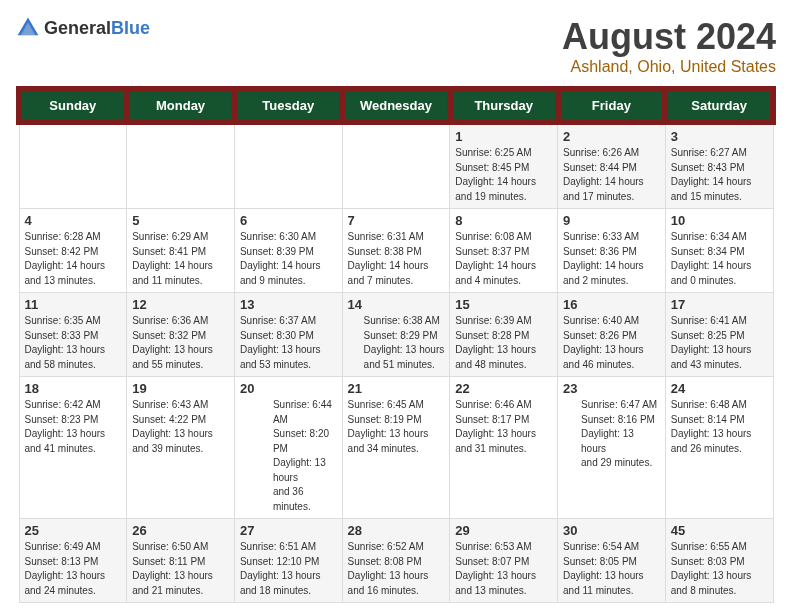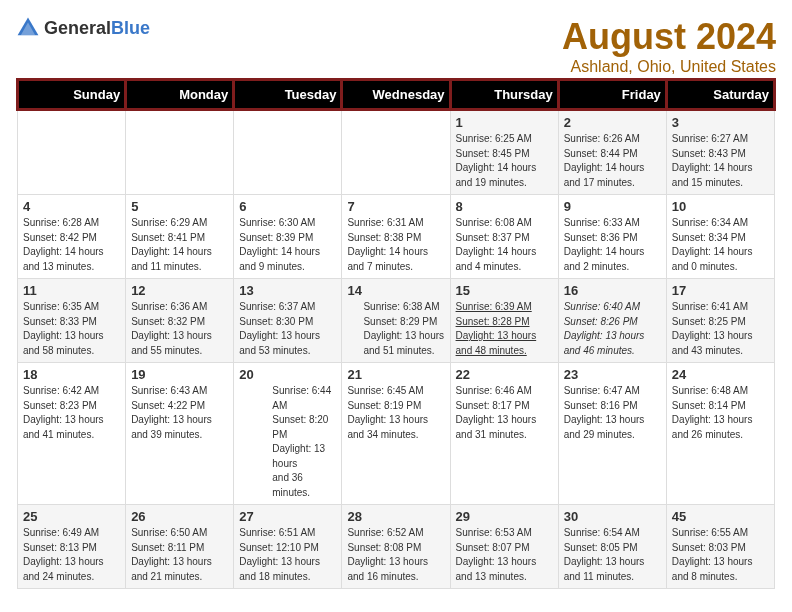--- a/index.html
+++ b/index.html
@@ -7,56 +7,56 @@
       font-family: Arial, sans-serif;
       background: #fff;
       width: 792px;
       min-height: 612px;
       padding: 16px;
     }
     .header {
       display: flex;
       justify-content: space-between;
       align-items: flex-start;
-      margin-bottom: 2px;
+      margin-bottom: 10px;
     }
     .logo {
       display: flex;
       align-items: center;
       gap: 4px;
     }
     .logo-icon {
       width: 24px;
       height: 24px;
     }
     .title-block {
       text-align: right;
     }
     .main-title {
       font-size: 36px;
       font-weight: bold;
-      color: #a16207;
+      color: #404040;
     }
     .subtitle {
       font-size: 16px;
       color: #a16207;
     }
     table {
       width: 100%;
       border-collapse: collapse;
       table-layout: fixed;
     }
     thead tr th {
-      background-color: #000000;
+      background-color: #14532d;
       color: #fff;
       font-size: 13px;
       font-weight: bold;
       padding: 6px 4px;
-      text-align: right;
-      border: 3px solid #7f1d1d;
+      text-align: center;
+      border: 6px solid #7f1d1d;
     }
     tbody tr td {
       vertical-align: top;
       padding: 4px 5px;
       font-size: 10.5px;
       color: #333;
       border: 1px solid #ddd;
       height: 82px;
       background: #fff;
     }
@@ -226,28 +226,28 @@
         </td>
         <td>
           <span class="day-number">14</span>
           <div class="day-info" style="white-space: pre-line; margin-left: 16px;">Sunrise: 6:38 AM
 Sunset: 8:29 PM
 Daylight: 13 hours
 and 51 minutes.</div>
         </td>
         <td>
           <span class="day-number">15</span>
-          <div class="day-info" style="white-space: pre-line; text-decoration: underline;">Sunrise: 6:39 AM
+          <div class="day-info" style="white-space: pre-line;">Sunrise: 6:39 AM
 Sunset: 8:28 PM
 Daylight: 13 hours
 and 48 minutes.</div>
         </td>
         <td>
           <span class="day-number">16</span>
-          <div class="day-info" style="white-space: pre-line; font-style: italic;">Sunrise: 6:40 AM
+          <div class="day-info" style="white-space: pre-line;">Sunrise: 6:40 AM
 Sunset: 8:26 PM
 Daylight: 13 hours
 and 46 minutes.</div>
         </td>
         <td>
           <span class="day-number">17</span>
           <div class="day-info" style="white-space: pre-line;">Sunrise: 6:41 AM
 Sunset: 8:25 PM
 Daylight: 13 hours
 and 43 minutes.</div>
@@ -284,21 +284,21 @@
         </td>
         <td>
           <span class="day-number">22</span>
           <div class="day-info" style="white-space: pre-line;">Sunrise: 6:46 AM
 Sunset: 8:17 PM
 Daylight: 13 hours
 and 31 minutes.</div>
         </td>
         <td>
           <span class="day-number">23</span>
-          <div class="day-info" style="white-space: pre-line;">Sunrise: 6:47 AM
+          <div class="day-info" style="white-space: pre-line; margin-left: 18px;">Sunrise: 6:47 AM
 Sunset: 8:16 PM
 Daylight: 13 hours
 and 29 minutes.</div>
         </td>
         <td>
           <span class="day-number">24</span>
           <div class="day-info" style="white-space: pre-line;">Sunrise: 6:48 AM
 Sunset: 8:14 PM
 Daylight: 13 hours
 and 26 minutes.</div>

